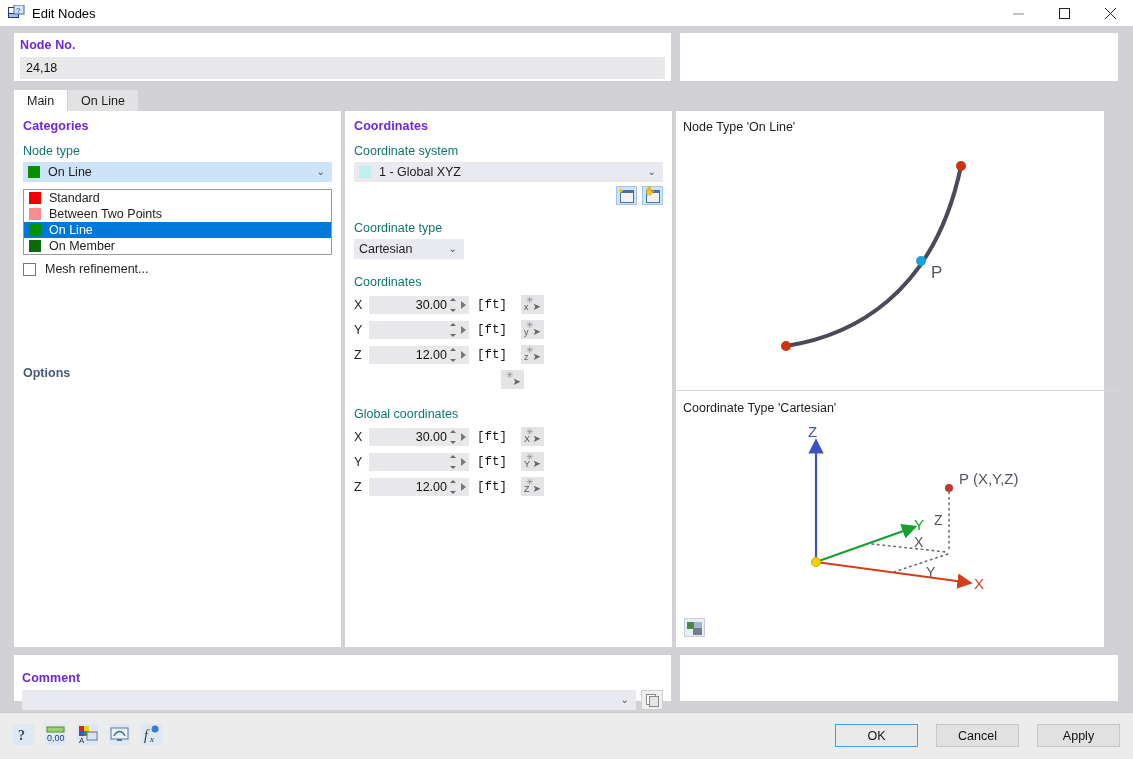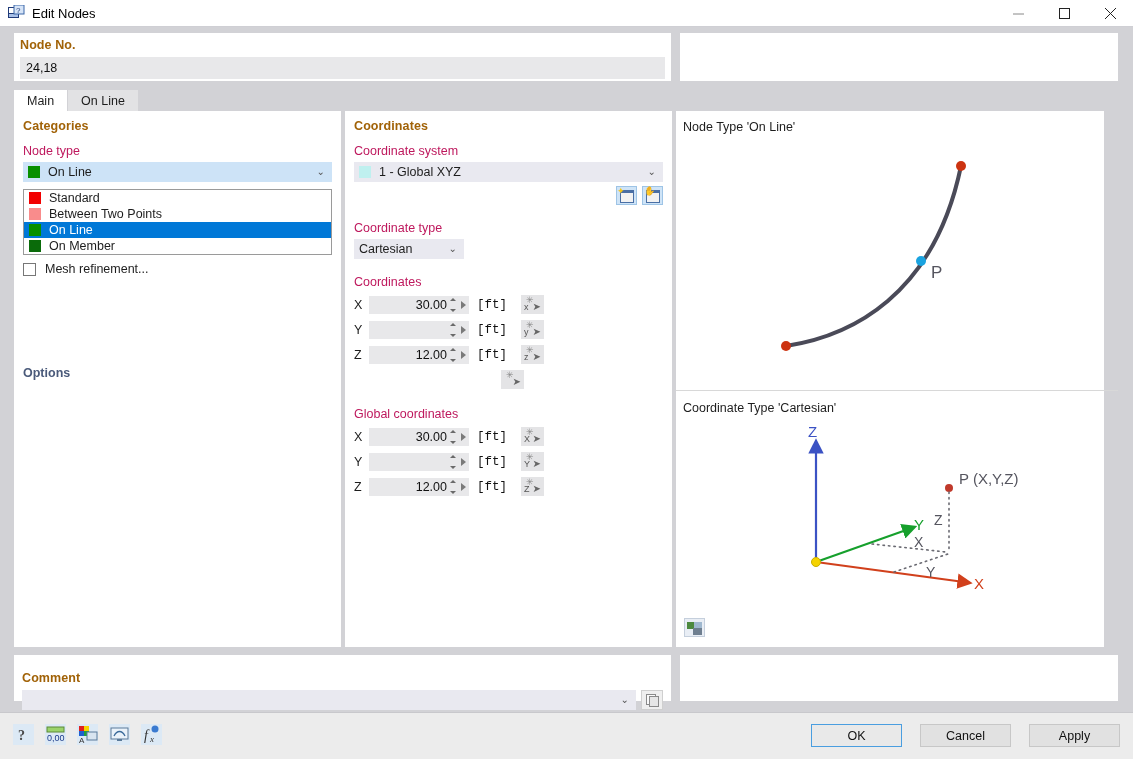--- a/index.html
+++ b/index.html
@@ -27,21 +27,21 @@
             font-size:13px; color:#222; }
 
   
   .top-strip{ position:absolute; left:0; top:27px; width:1133px; height:60px; background:#d2d2d6; }
 
   .nodeno-box{
     position:absolute; left:14px; top:33px; width:657px; height:48px;
     background:#fff; padding:5px 6px 0 6px;
   }
   .group-title{
-    color:#a16207; font-weight:bold; font-size:12.5px; letter-spacing:.1px;
+    color:#6d28d9; font-weight:bold; font-size:12.5px; letter-spacing:.1px;
   }
   .nodeno-field{
     margin-top:5px; height:22px; width:645px; background:#e8e8ea;
     display:flex; align-items:center; padding-left:6px; font-size:12.5px; color:#111;
   }
   .topright-box{
     position:absolute; left:680px; top:33px; width:438px; height:48px; background:#fff;
   }
 
   
@@ -62,21 +62,21 @@
   }
   .col-coords{
     position:absolute; left:331px; top:0; width:327px; height:536px;
     background:#fff; padding:8px 9px 0 9px;
   }
   .col-preview{
     position:absolute; left:662px; top:0; width:428px; height:536px;
     background:#fff;
   }
 
-  .field-label{ font-size:12.5px; color:#be185d; margin:11px 0 4px 0; }
+  .field-label{ font-size:12.5px; color:#0f766e; margin:11px 0 4px 0; }
 
   
   .combo{
     height:20px; background:#e9e9f0; display:flex; align-items:center;
     position:relative; padding-left:5px; font-size:12.5px;
   }
   .combo .chev{
     position:absolute; right:7px; top:50%; transform:translateY(-55%);
     color:#555; font-size:10px;
   }
@@ -185,21 +185,21 @@
     position:absolute; left:0; top:712px; width:1133px; height:47px;
     background:#ececec; border-top:1px solid #c8c8cc;
   }
   .bb-icons{ position:absolute; left:13px; top:11px; display:flex; }
   .bb-icon{
     width:21px; height:21px; background:#dce9f5; margin-right:11px;
     position:relative; overflow:hidden;
   }
   .dlg-btns{ position:absolute; right:13px; top:11px; display:flex; }
   .dlg-btn{
-    width:91px; height:23px; background:#e1e1e1; border:1px solid #c7c7c7;
+    width:83px; height:23px; background:#e1e1e1; border:1px solid #c7c7c7;
     display:flex; align-items:center; justify-content:center;
     font-size:12.5px; color:#111; margin-left:18px;
   }
   .dlg-btn.primary{ border:1.5px solid #4a9ee0; background:#e9e9e9; }
 </style>
 </head>
 <body>
 
 <div class="titlebar">
   <div class="title-icon">

